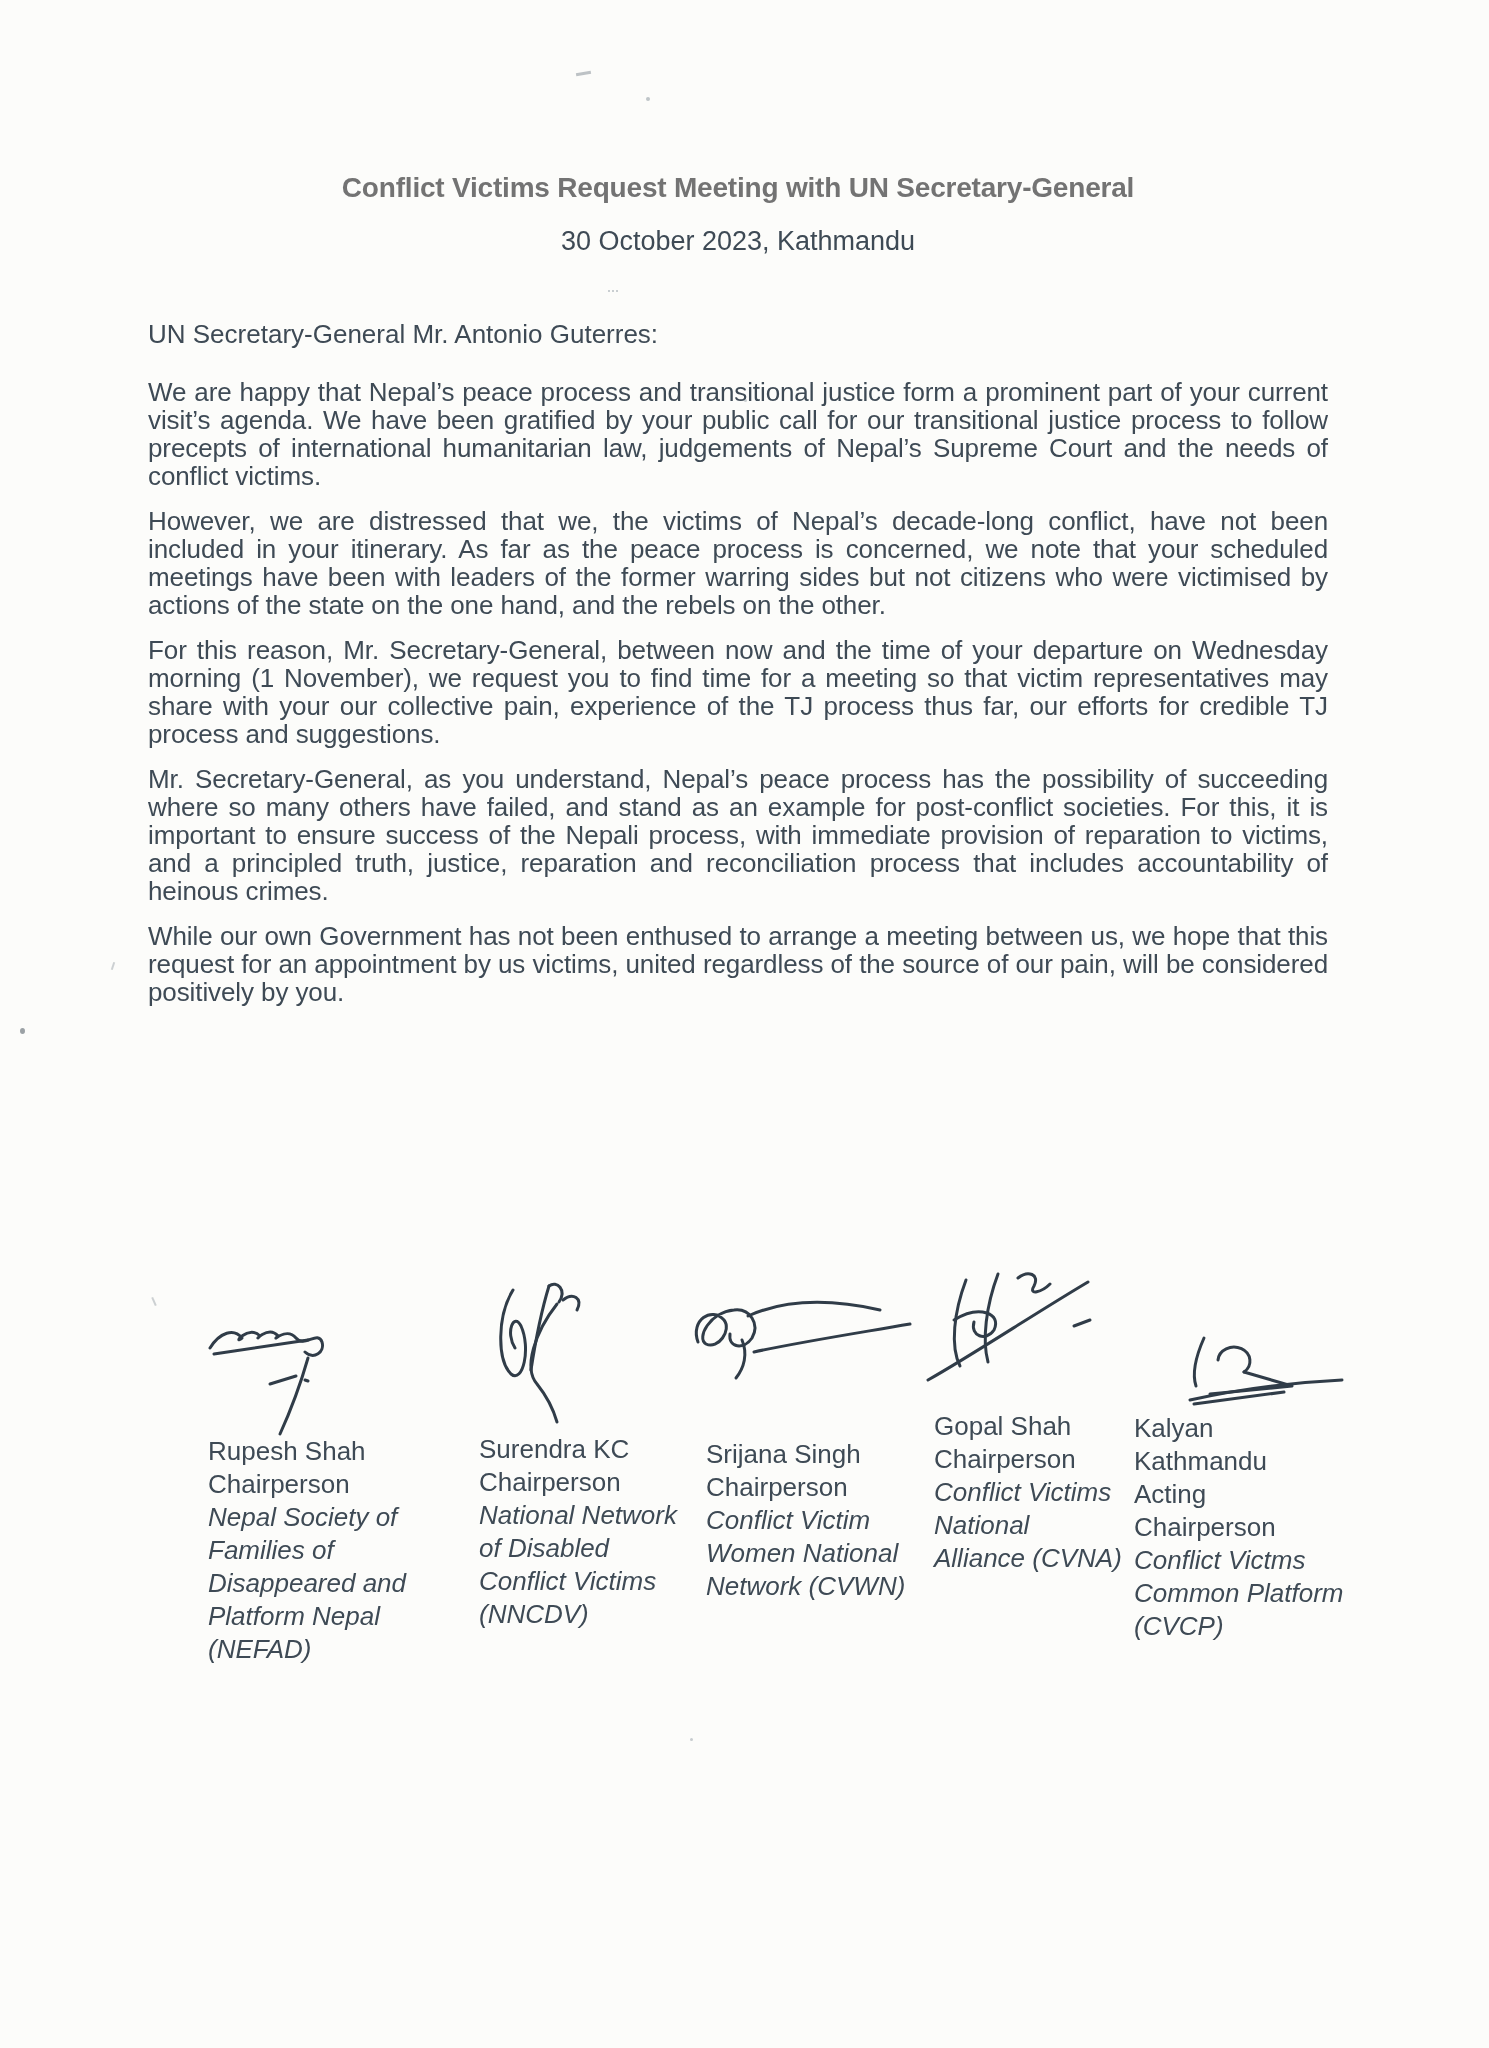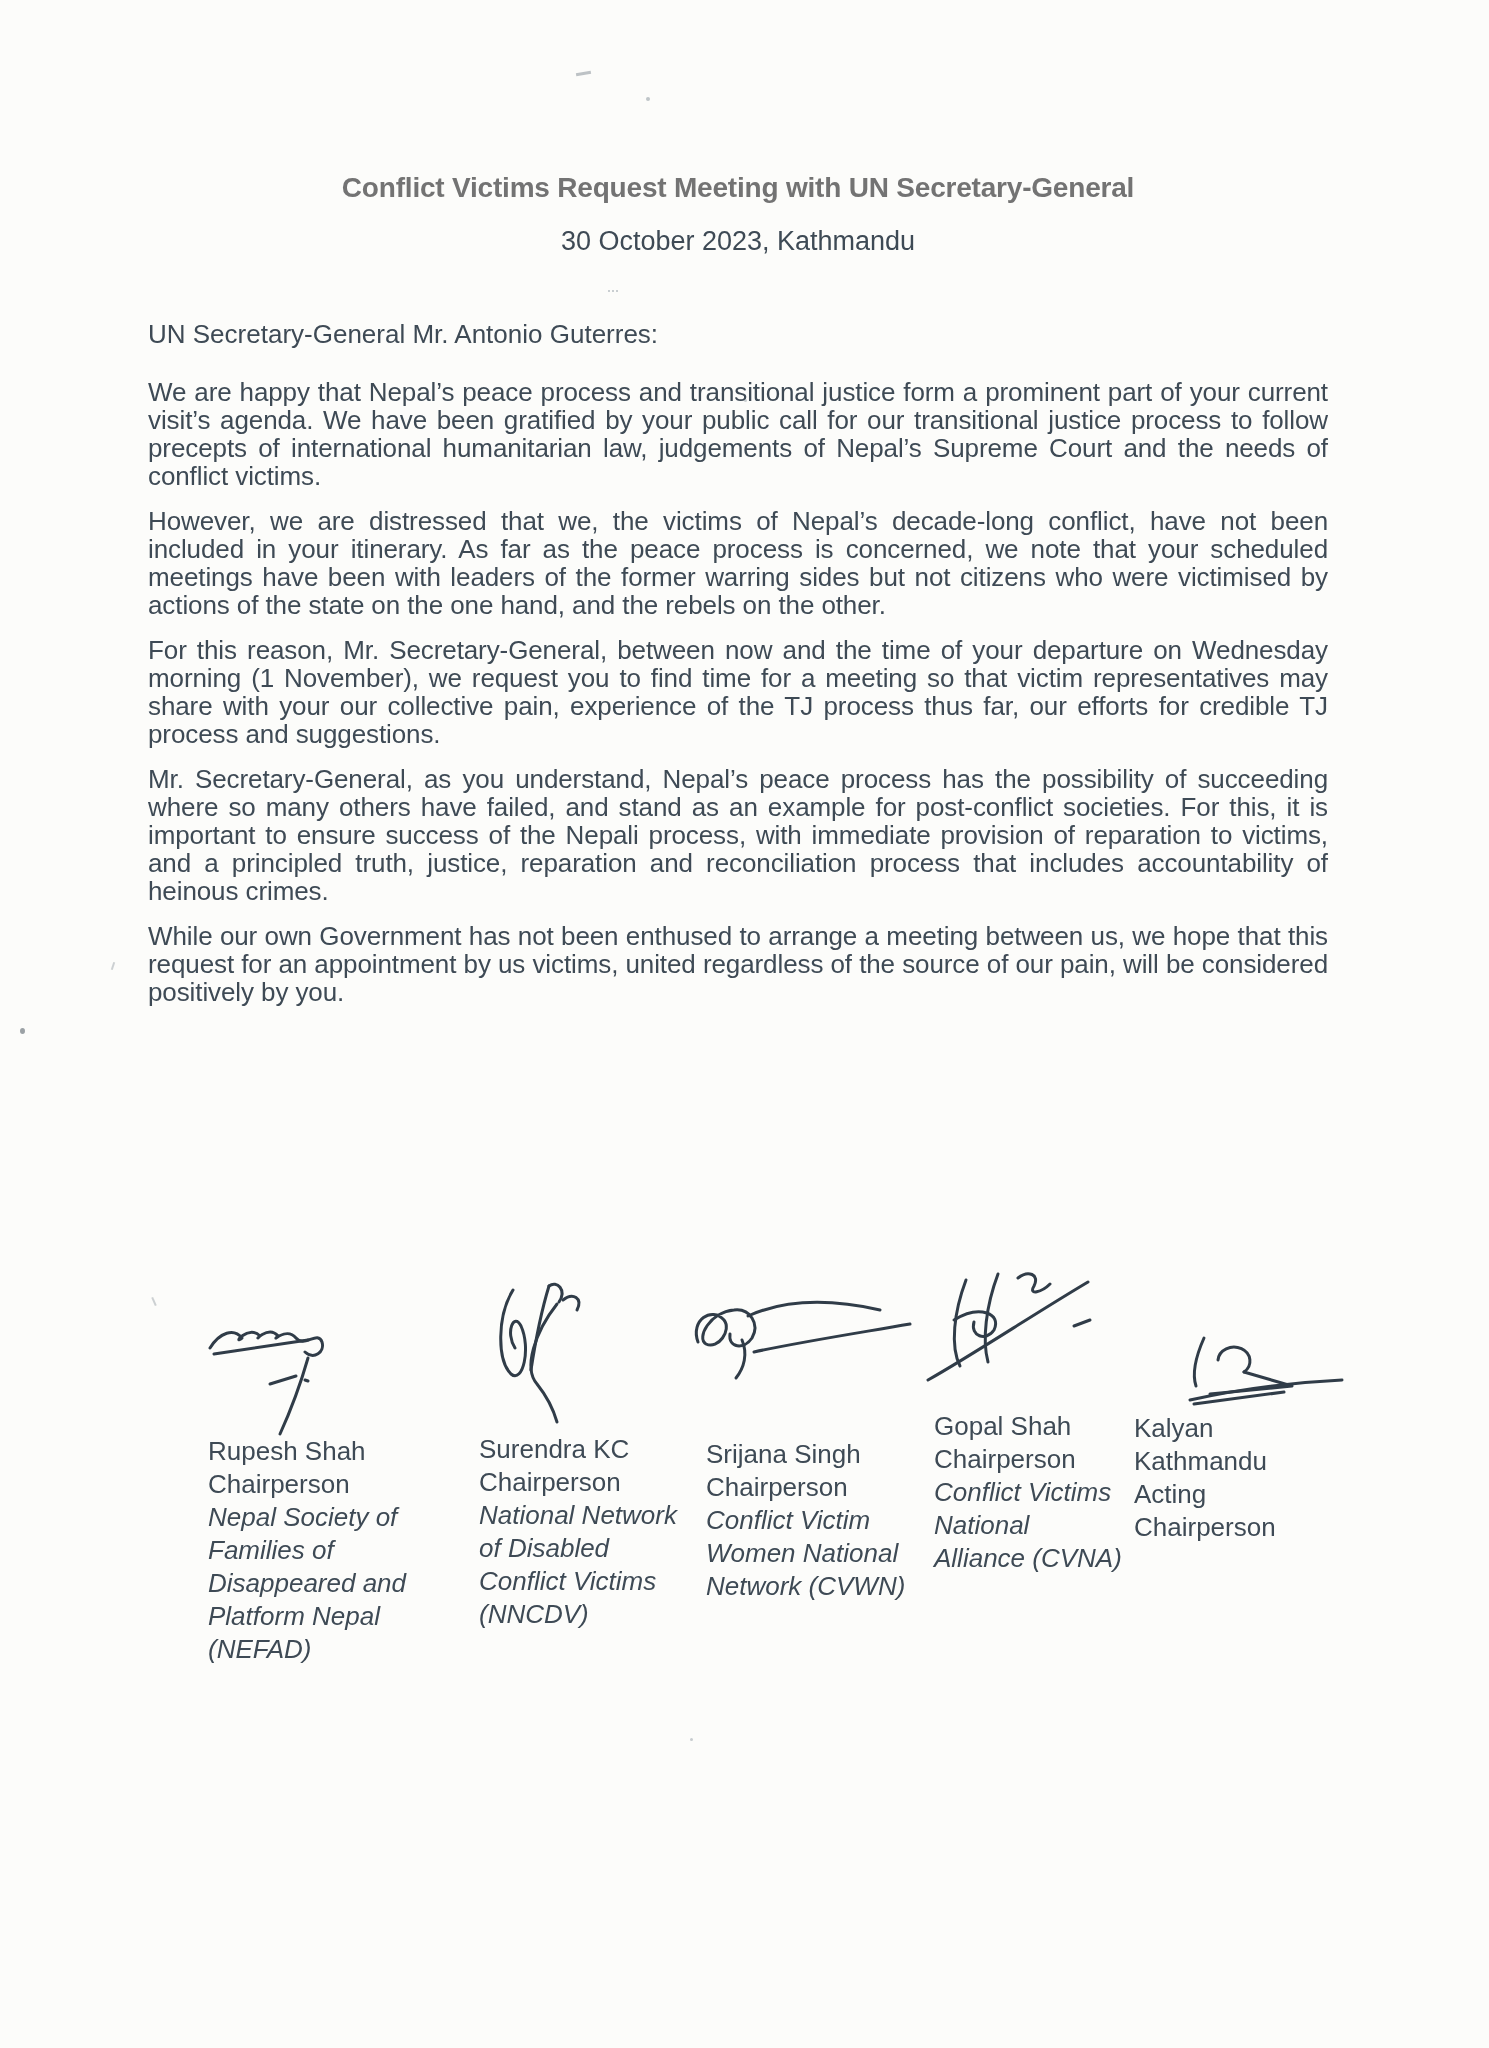--- a/index.html
+++ b/index.html
@@ -186,20 +186,23 @@
         <path d="M70,42 L118,56 L36,64"></path>
         <path d="M16,70 C70,58 128,52 168,50"></path>
         <path d="M20,74 L110,62"></path>
       </svg>
     </div>
     <div class="sig-text">
       <div class="sig-name">Kalyan
 Kathmandu</div>
       <div class="sig-role">Acting
 Chairperson</div>
+      <div class="sig-org">Conflict Victms
+Common Platform
+(CVCP)</div>
     </div>
   </div>
 
 </div>
 
 <div class="artifact a1"></div>
 <div class="artifact a2"></div>
 <div class="artifact a3"></div>
 <div class="artifact a4"></div>
 <div class="artifact a5"></div>

